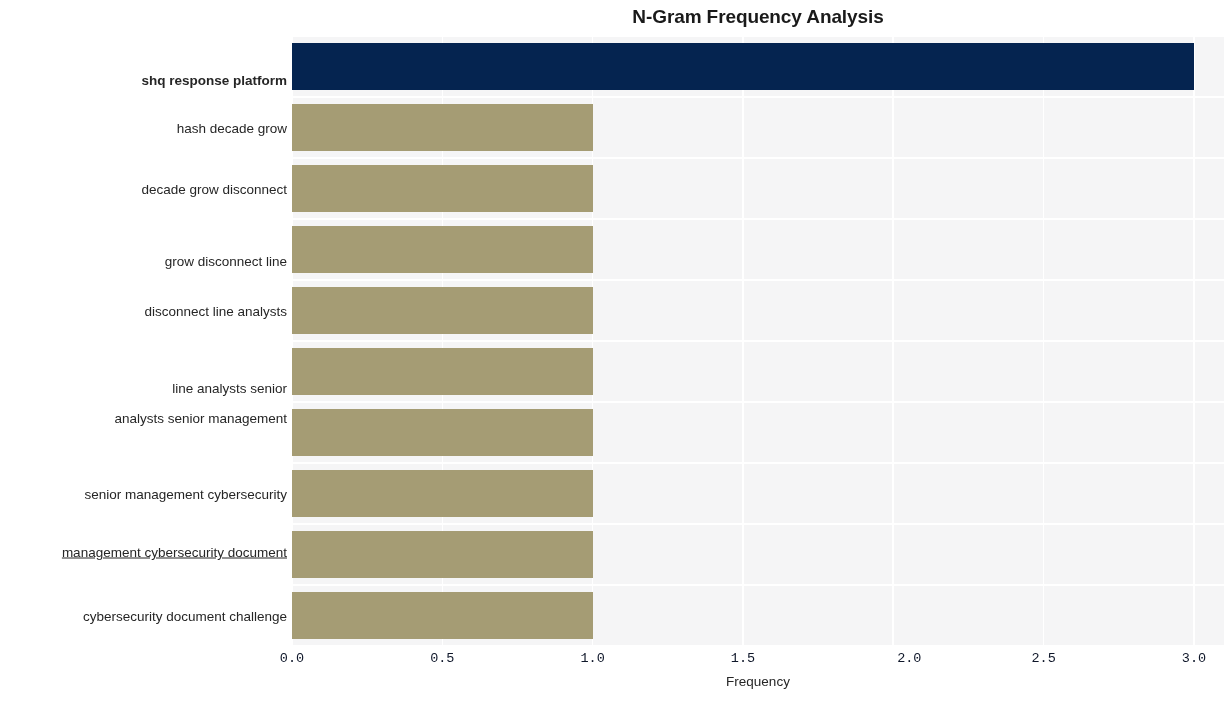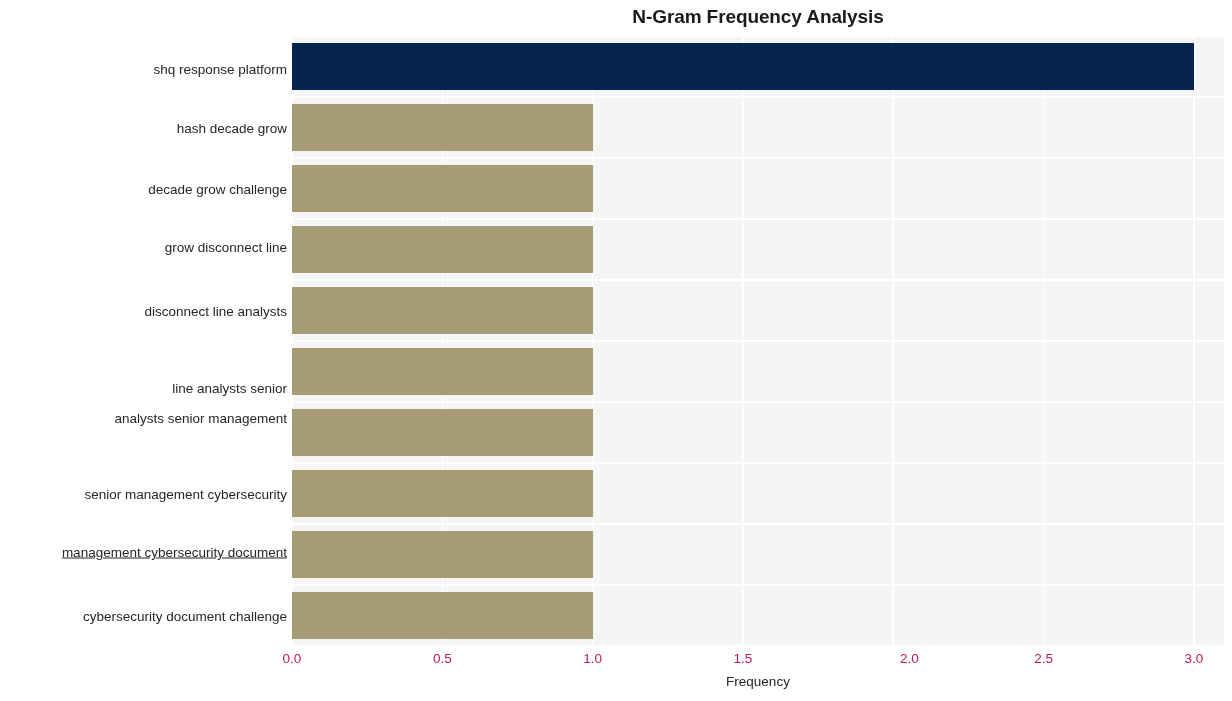--- a/index.html
+++ b/index.html
@@ -76,23 +76,24 @@
     color: #262626;
     white-space: nowrap;
     transform: translateY(-50%);
   }
 
   
   .xtick {
     position: absolute;
     top: 651px;
     font-size: 13.5px;
-    color: #be185d;
+    color: #0f172a;
     white-space: nowrap;
     transform: translateX(-50%);
+    font-family: Liberation Mono, monospace;
   }
 
   
   #xaxis-title {
     position: absolute;
     left: 292px;
     top: 674px;
     width: 932px;
     text-align: center;
     font-size: 13.5px;
@@ -138,24 +139,24 @@
         <div class="bar" title="disconnect line analysts: 1" style="top: 251.32px; height: 46.36px; width: 300.645px; background: rgb(165, 156, 116);"></div>
         <div class="bar" title="line analysts senior: 1" style="top: 312.32px; height: 46.36px; width: 300.645px; background: rgb(165, 156, 116);"></div>
         <div class="bar" title="analysts senior management: 1" style="top: 373.32px; height: 46.36px; width: 300.645px; background: rgb(165, 156, 116);"></div>
         <div class="bar" title="senior management cybersecurity: 1" style="top: 434.32px; height: 46.36px; width: 300.645px; background: rgb(165, 156, 116);"></div>
         <div class="bar" title="management cybersecurity document: 1" style="top: 495.32px; height: 46.36px; width: 300.645px; background: rgb(165, 156, 116);"></div>
         <div class="bar" title="cybersecurity document challenge: 1" style="top: 556.32px; height: 46.36px; width: 300.645px; background: rgb(165, 156, 116);"></div>
       </div>
   </div>
 
   <div id="ytick-labels">
-      <div class="ytick" style="top: 69px;">shq response platform</div>
+      <div class="ytick" style="top: 80px; font-weight: bold;">shq response platform</div>
       <div class="ytick" style="top: 127.5px;">hash decade grow</div>
-      <div class="ytick" style="top: 188.5px;">decade grow challenge</div>
-      <div class="ytick" style="top: 247px;">grow disconnect line</div>
+      <div class="ytick" style="top: 188.5px;">decade grow disconnect</div>
+      <div class="ytick" style="top: 261px;">grow disconnect line</div>
       <div class="ytick" style="top: 310.5px;">disconnect line analysts</div>
       <div class="ytick" style="top: 371.5px; margin-top: 16px;">line analysts senior</div>
       <div class="ytick" style="top: 418px;">analysts senior management</div>
       <div class="ytick" style="top: 493.5px;">senior management cybersecurity</div>
       <div class="ytick" style="top: 552px; text-decoration: underline;">management cybersecurity document</div>
       <div class="ytick" style="top: 615.5px;">cybersecurity document challenge</div>
     </div>
   <div id="xtick-labels">
       <div class="xtick" style="left: 292px;">0.0</div>
       <div class="xtick" style="left: 442.323px;">0.5</div>

